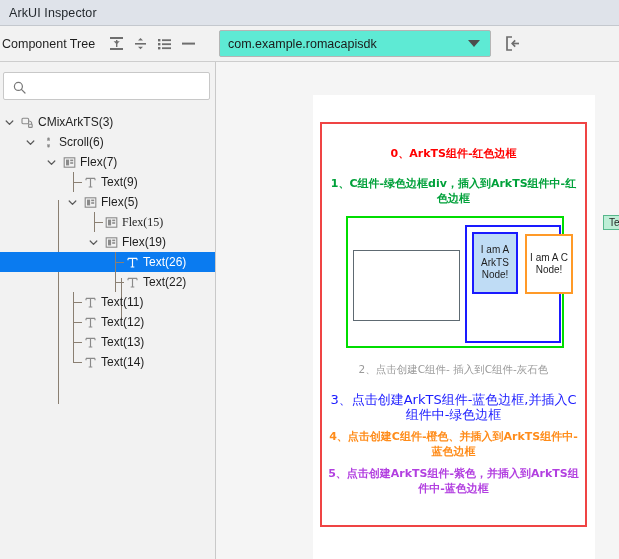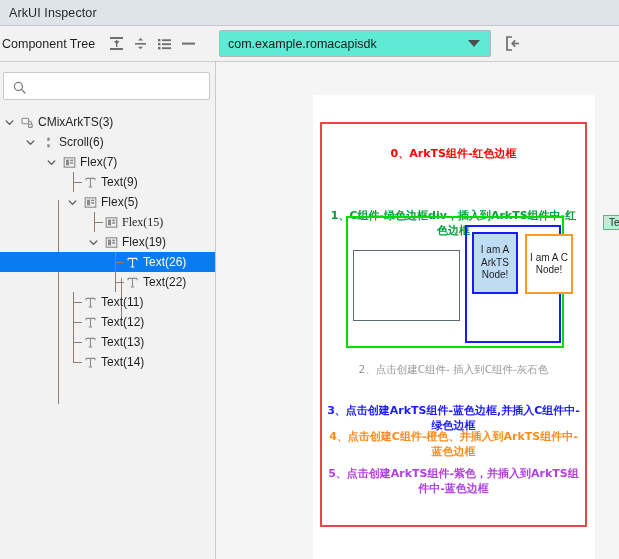--- a/index.html
+++ b/index.html
@@ -90,21 +90,21 @@
   }
   .redbox{
     position:absolute;left:7px;top:27px;width:267px;height:405px;
     border:2px solid #ef4444;box-sizing:border-box;background:#ffffff;
   }
   .line{
     text-align:center;font-size:11px;line-height:15px;
     font-family:"DejaVu Sans","Liberation Sans",sans-serif;
   }
   .l0{position:absolute;left:0;top:22px;width:100%;color:#ff0000;font-weight:bold;font-size:11px;}
-  .l1{position:absolute;left:4px;top:52px;width:255px;color:#00a13a;font-weight:bold;font-size:11px;margin-top:32px;}
+  .l1{position:absolute;left:4px;top:52px;width:255px;color:#00a13a;font-weight:bold;font-size:11px;}
 
   .greenbox{
     position:absolute;left:24px;top:92px;width:218px;height:132px;
     border:2px solid #00dd00;box-sizing:border-box;
   }
   .graybox{
     position:absolute;left:5px;top:32px;width:107px;height:71px;
     border:1px solid #5e6a72;box-sizing:border-box;
   }
   .bluebox{
@@ -124,21 +124,21 @@
   }
   .c-node span{font-size:10px;line-height:12.5px;text-align:center;color:#1f1f1f;}
   .tooltip{
     position:absolute;left:136px;top:-12px;width:48px;height:15px;
     background:#bdeed6;border:1px solid #57b78c;box-sizing:border-box;
     display:flex;align-items:center;justify-content:center;z-index:5;
   }
   .tooltip span{font-size:10px;color:#1f1f1f;line-height:13px;}
 
   .l2{position:absolute;left:4px;top:238px;width:255px;color:#9a9a9a;font-size:10.5px;}
-  .l3{position:absolute;left:2px;top:268px;width:259px;color:#1a1aff;font-weight:bold;font-size:11px;margin-top:11px;}
+  .l3{position:absolute;left:2px;top:268px;width:259px;color:#1a1aff;font-weight:normal;font-size:13px;}
   .l4{position:absolute;left:2px;top:305px;width:259px;color:#ff8c1a;font-weight:bold;font-size:11px;}
   .l5{position:absolute;left:2px;top:342px;width:259px;color:#b23fe0;font-weight:bold;font-size:11px;}
 </style>
 </head>
 <body>
 
 <div id="app">
 
   <div class="titlebar">
     <div class="title">ArkUI Inspector</div>

